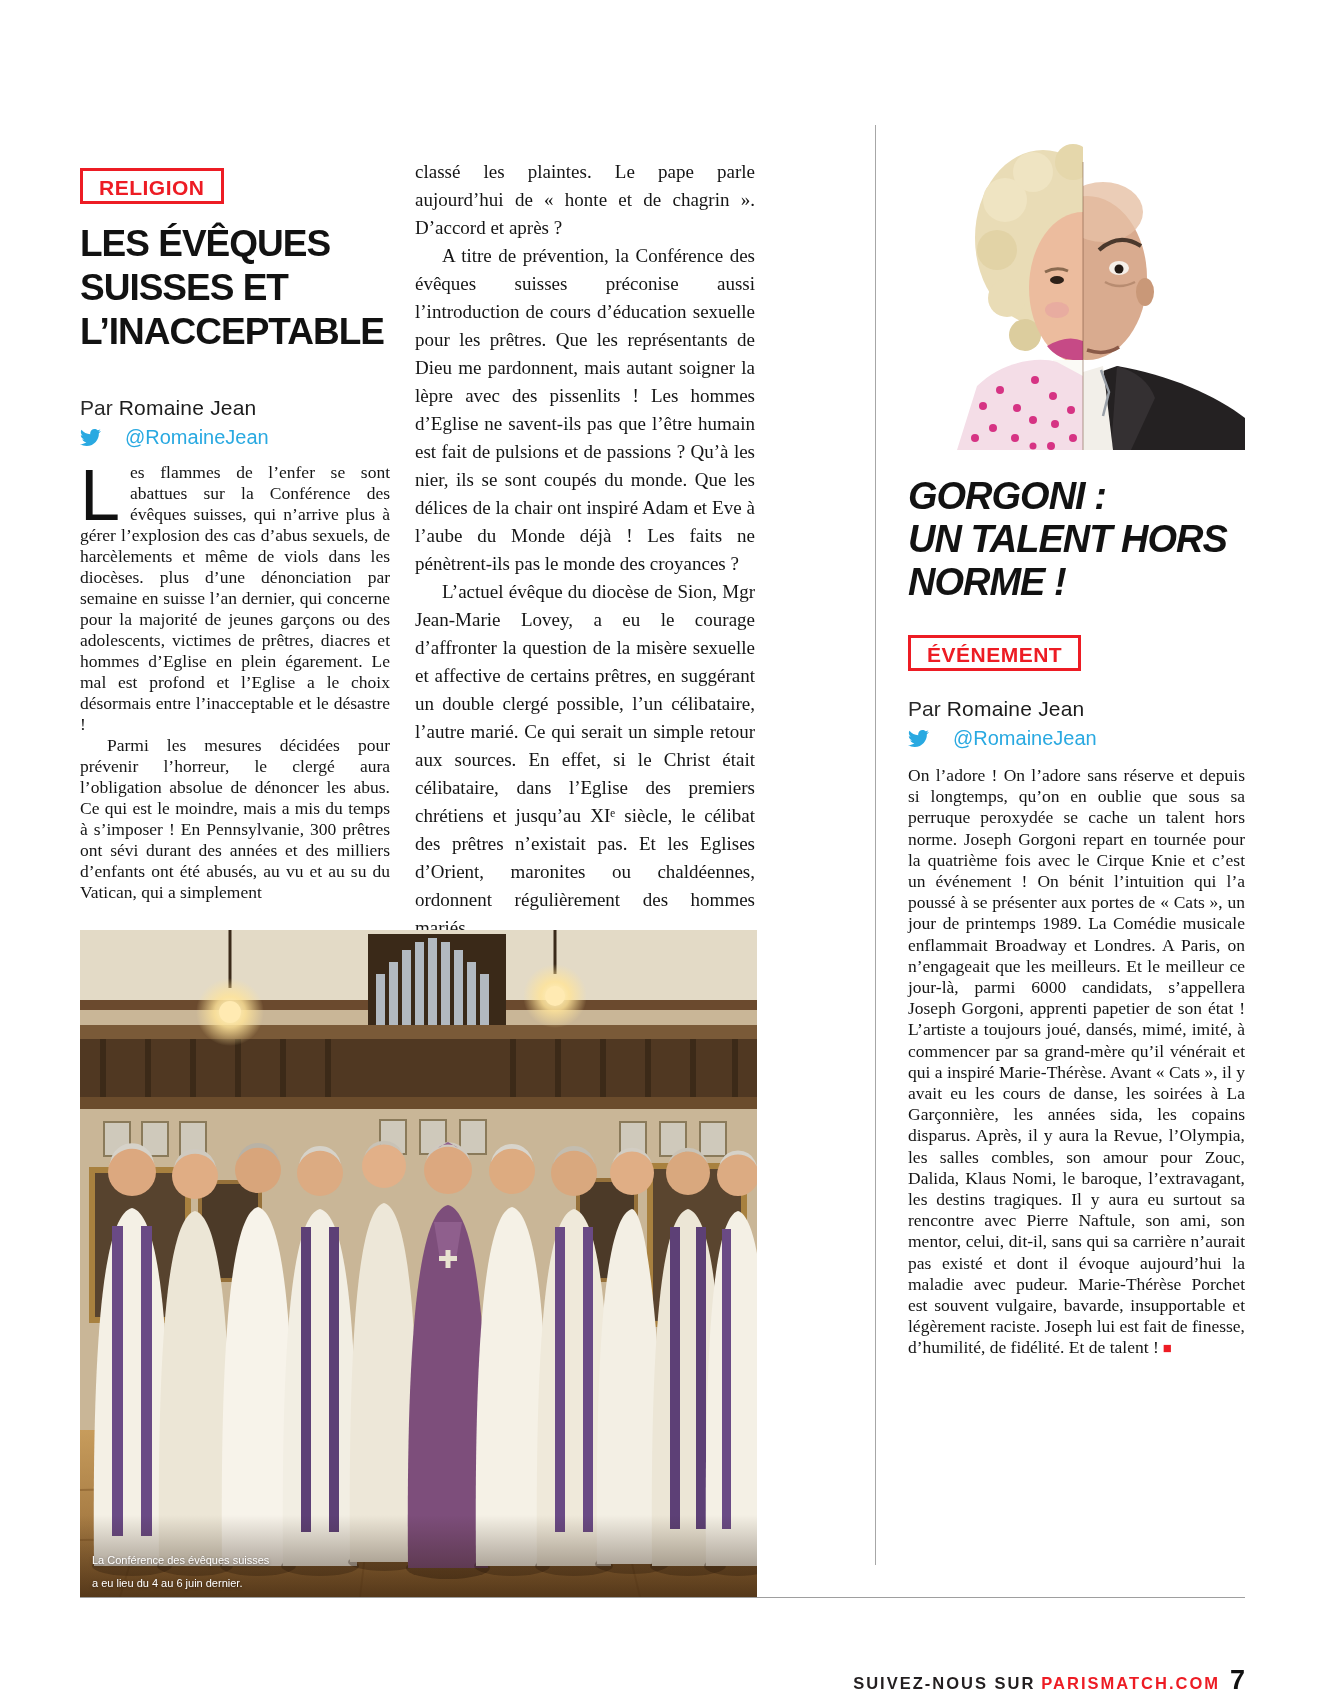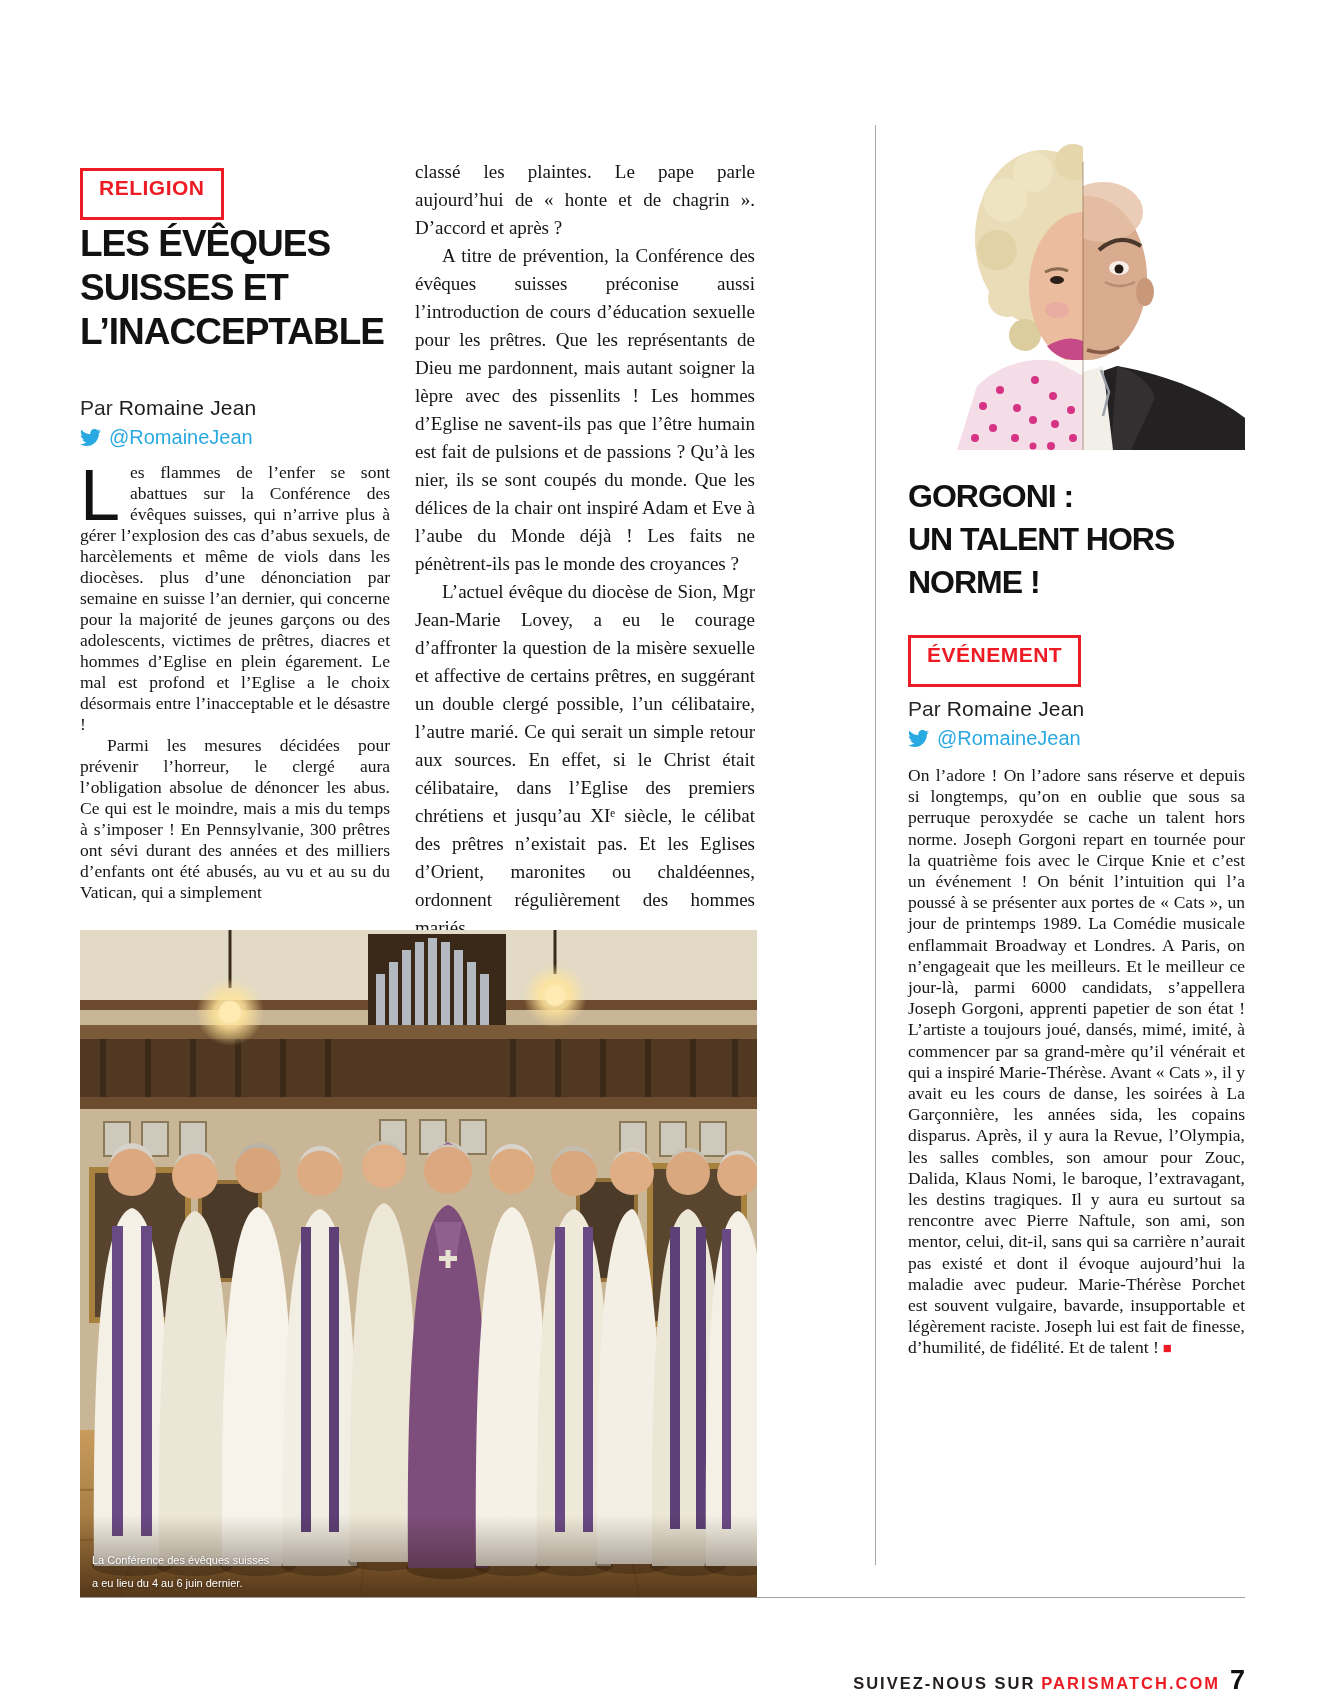--- a/index.html
+++ b/index.html
@@ -7,34 +7,34 @@
     --blue:#29a9e1;
     --ink:#151515;
   }
   html,body{margin:0;padding:0;background:#e9e9e9;}
   .page{position:relative;width:1317px;height:1701px;background:#ffffff;margin:0 auto;
         font-family:"Liberation Serif","DejaVu Serif",serif;color:var(--ink);overflow:hidden;}
 
   
   .kicker{position:absolute;display:inline-block;border:3px solid var(--red);color:var(--red);
           font-family:"Liberation Sans","DejaVu Sans",sans-serif;font-weight:bold;
-          font-size:21px;line-height:21px;letter-spacing:.5px;padding:6px 16px 19px;}
+          font-size:21px;line-height:21px;letter-spacing:.5px;padding:6px 16px 3px;}
 
   
   .headline{position:absolute;font-family:"Liberation Sans","DejaVu Sans",sans-serif;
             font-weight:bold;color:#121212;font-size:37px;line-height:44px;letter-spacing:-1px;}
   .headline span{display:block;white-space:nowrap;}
-  .headline.hl-right{font-size:32px;line-height:43px;}
+  .headline.hl-right{font-size:38px;line-height:43px;font-style:italic;}
 
   
   .byline{position:absolute;font-family:"Liberation Sans","DejaVu Sans",sans-serif;
           font-size:21px;color:#1c1c1c;}
   .byline .prefix{font-weight:normal;margin-right:6px;color:#2a2a2a;}
   .byline .author{font-weight:normal;letter-spacing:.2px;}
-  .twitter-row{position:absolute;display:flex;align-items:center;gap:8px;
+  .twitter-row{position:absolute;display:flex;align-items:center;gap:24px;
                font-family:"Liberation Sans","DejaVu Sans",sans-serif;
                font-size:20px;color:var(--blue);}
   .twitter-row svg{width:21px;height:21px;flex:0 0 auto;}
 
   
   .bodycol{position:absolute;text-align:justify;color:var(--ink);}
   .bodycol p{margin:0;}
   .bodycol p.indent{text-indent:27px;}
   .col-left{left:80px;top:462px;width:310px;font-size:17.5px;line-height:21px;}
   .col-mid{left:415px;top:158px;width:340px;font-size:19px;line-height:28px;}

